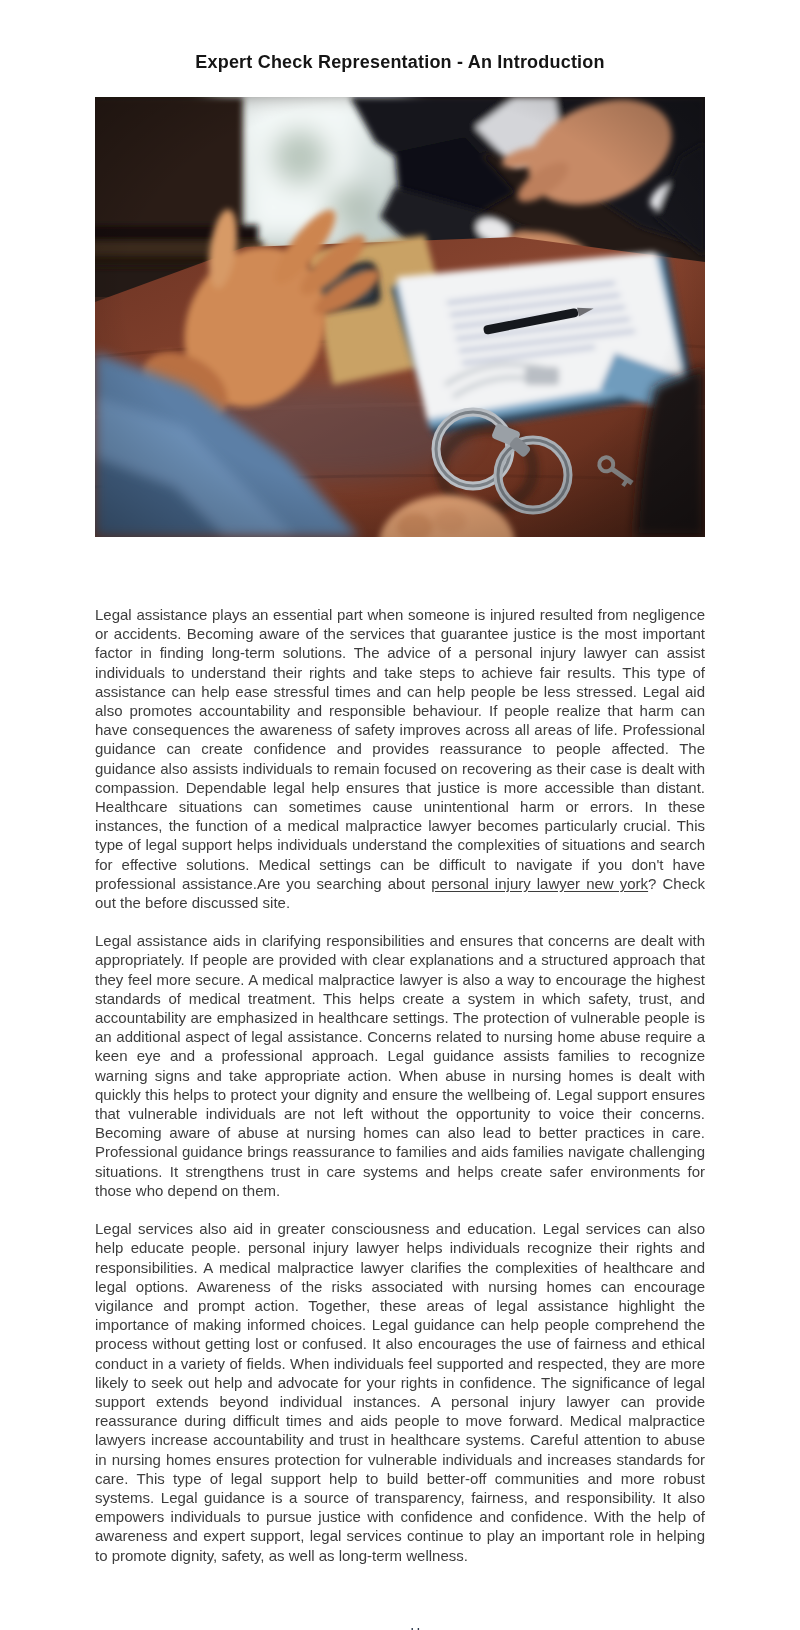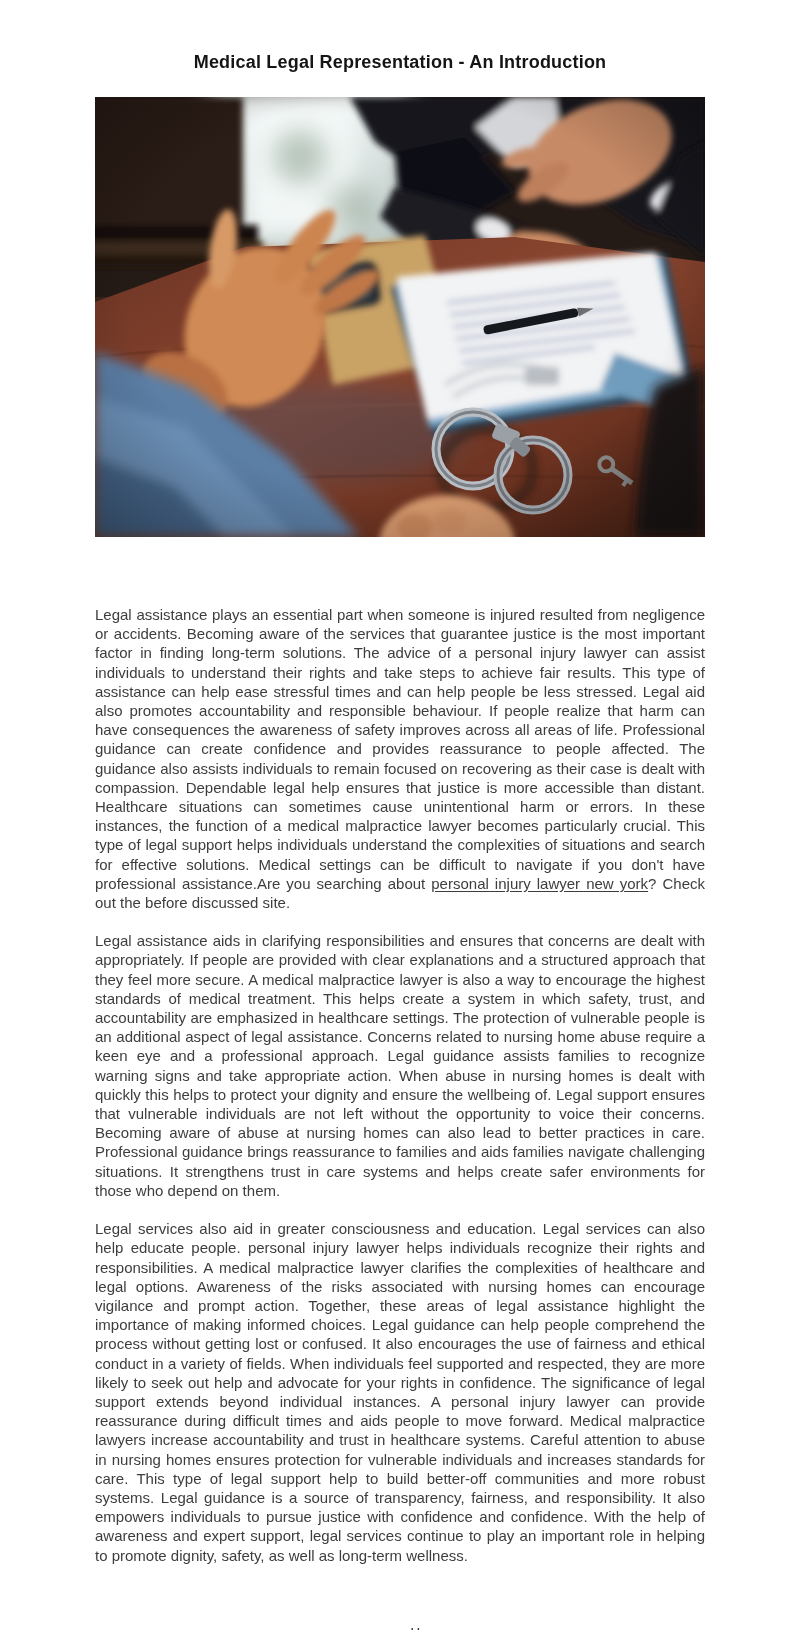--- a/index.html
+++ b/index.html
@@ -76,21 +76,21 @@
     font-weight: bold;
     letter-spacing: 4px;
     color: #2b3649;
   }
 </style>
 </head>
 <body>
 
 <div class="page">
 
-  <h1 class="page-title">Medical Legal Representation - An Introduction</h1>
+  <h1 class="page-title">Expert Check Representation - An Introduction</h1>
 
   <div class="content">
 
     <div class="photo-wrap">
       <svg width="610" height="440" viewBox="0 0 610 440">
         <defs>
           <linearGradient id="wood" x1="0" y1="0" x2="1" y2="1">
             <stop offset="0" stop-color="#6d3424"></stop>
             <stop offset="0.45" stop-color="#8a4630"></stop>
             <stop offset="0.75" stop-color="#6b3220"></stop>

